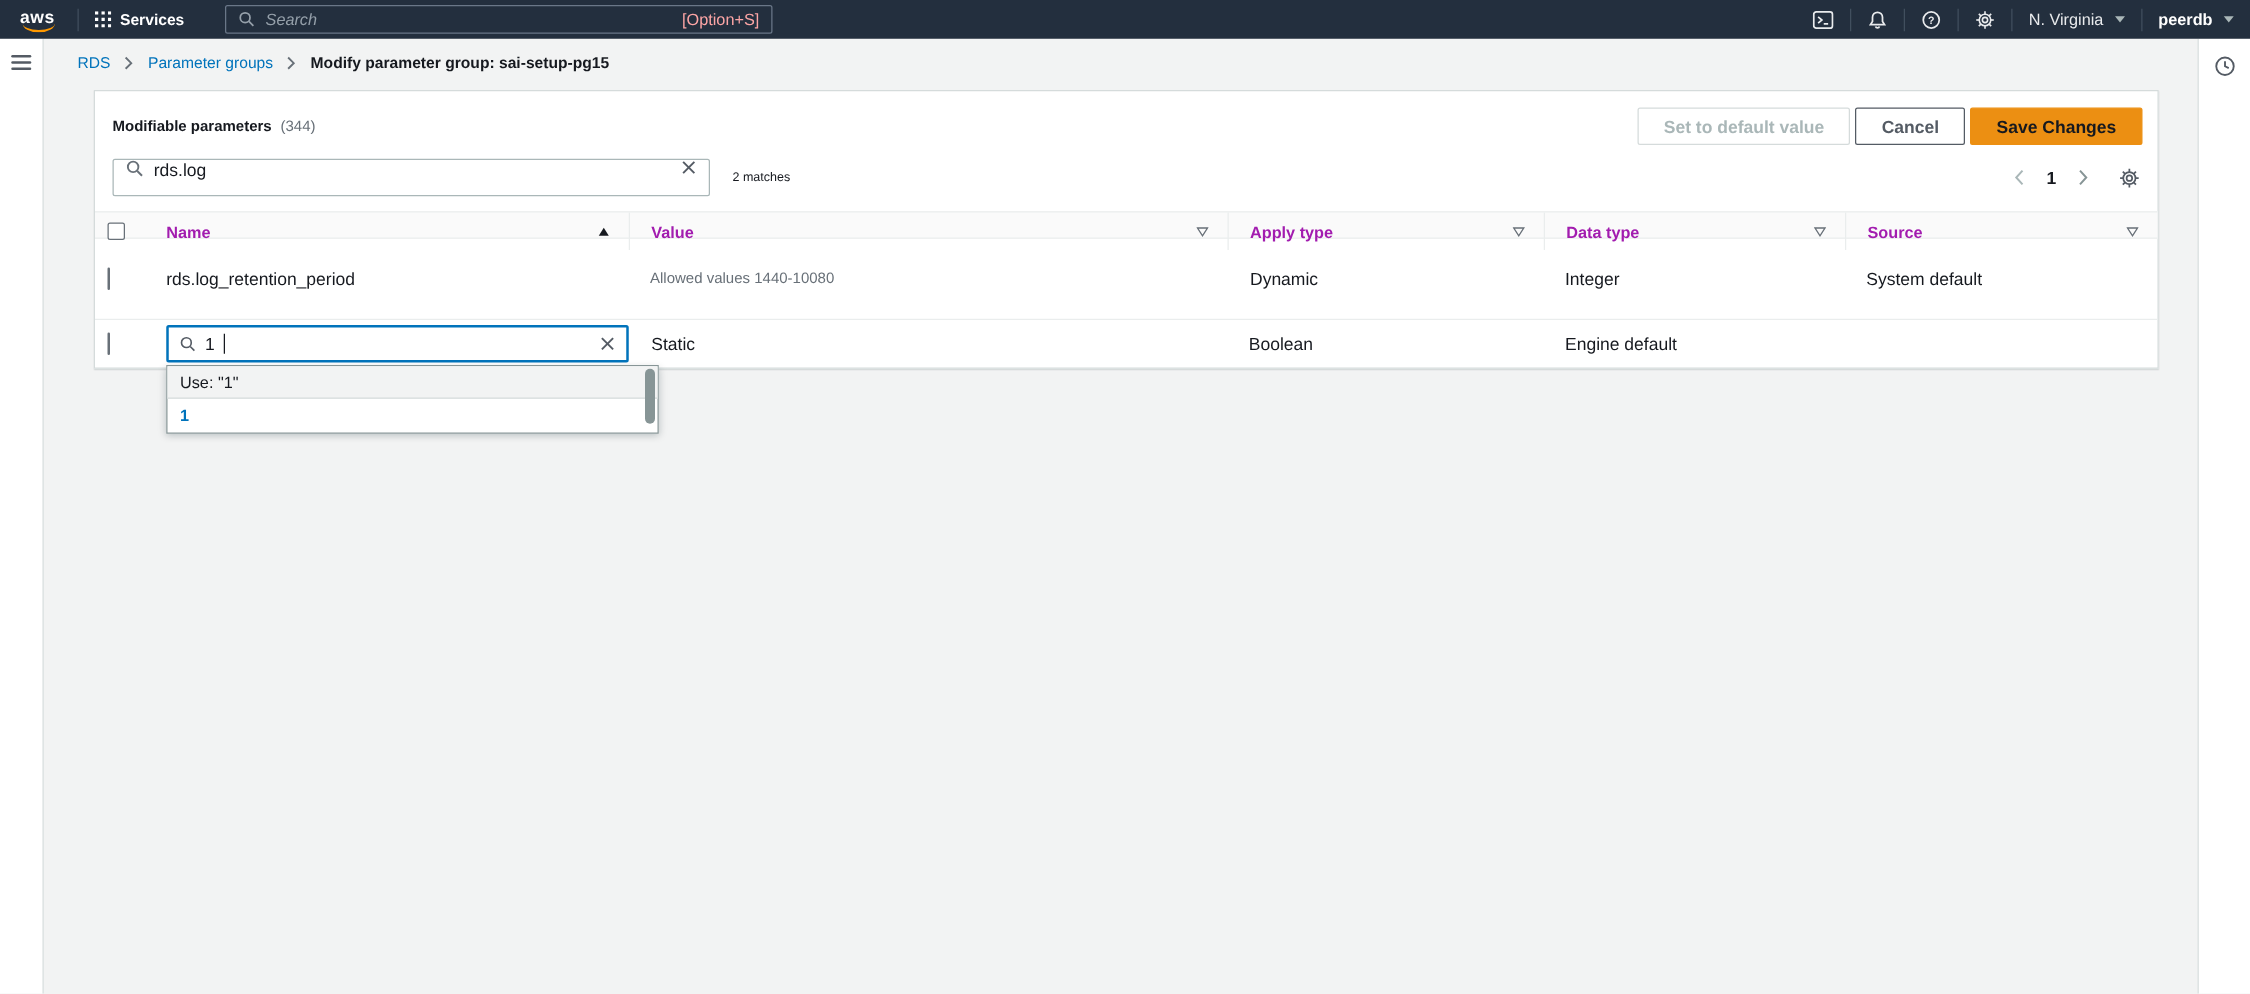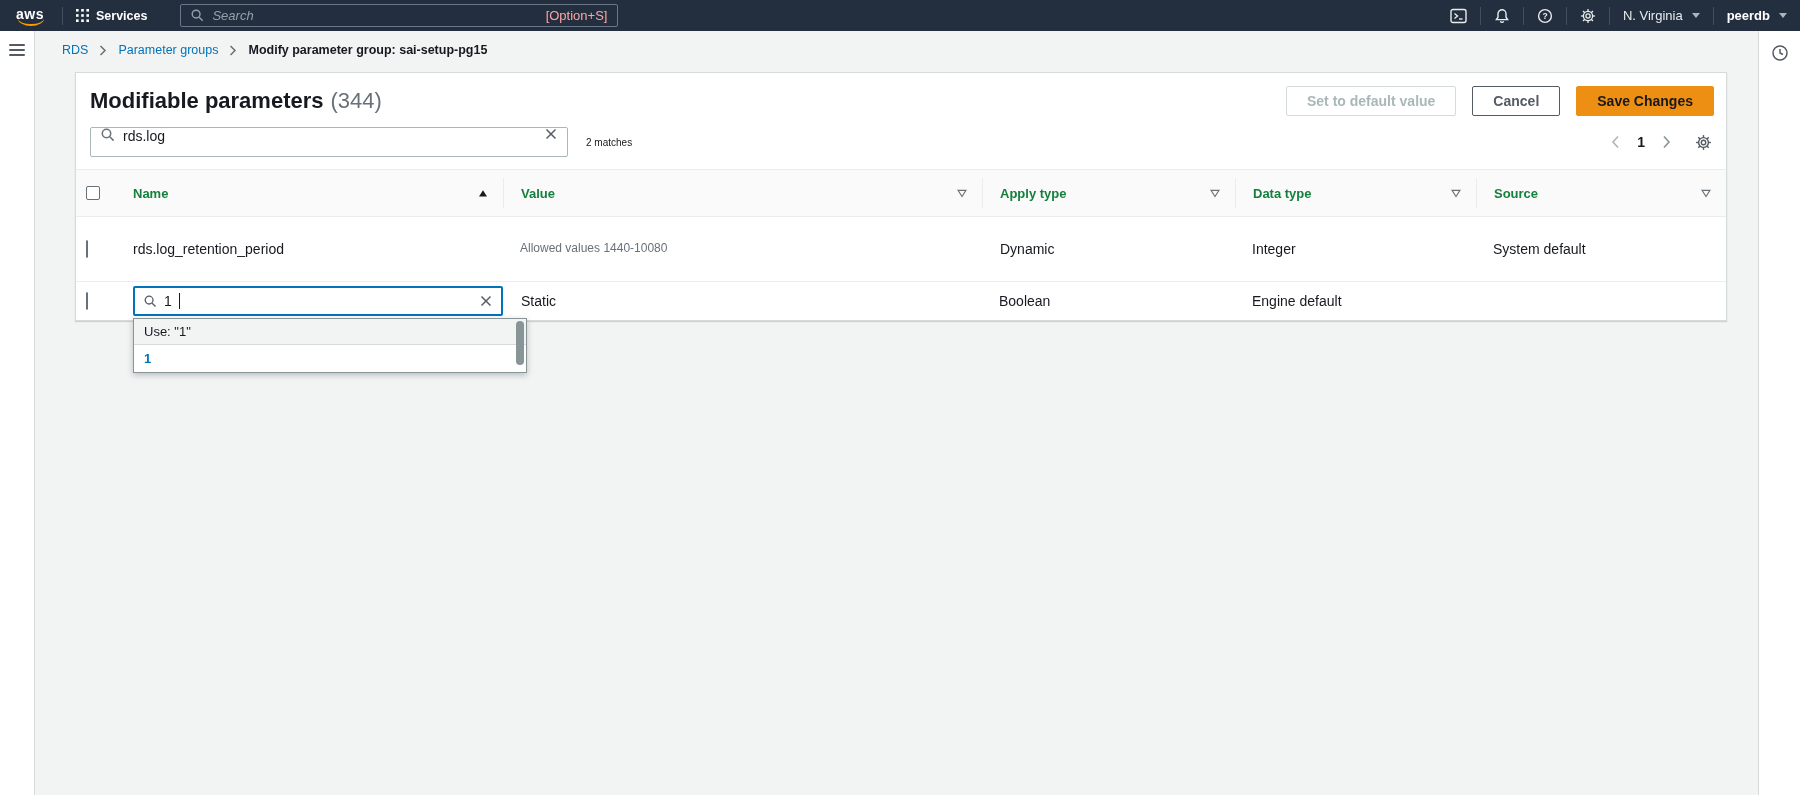--- a/index.html
+++ b/index.html
@@ -53,23 +53,23 @@
   
   .breadcrumb{ position:absolute; top:43px; left:62px; display:flex; align-items:center; gap:11px;
     font-size:12.5px; }
   .breadcrumb a{ color:#0073bb; cursor:pointer; }
   .breadcrumb .cur{ color:#16191f; font-weight:700; }
 
   
   .card{ position:absolute; left:75px; top:72px; width:1652px; background:#fff;
     border:1px solid #d5dbdb; box-shadow:0 1px 1px rgba(0,28,36,.15); }
   .card-head{ display:flex; align-items:center; justify-content:space-between; padding:13px 12px 0 14px; }
-  .title{ font-size:22px; font-weight:700; color:#16191f; display:flex; gap:7px; align-items:baseline; }
+  .title{ font-size:12px; font-weight:700; color:#16191f; display:flex; gap:7px; align-items:baseline; }
   .title .count{ color:#687078; font-weight:400; }
-  .actions{ display:flex; gap:16px; }
+  .actions{ display:flex; gap:4px; }
   .btn{ height:30px; padding:0 20px; font-size:14px; font-weight:700; border-radius:2px;
     font-family:"Liberation Sans", sans-serif; cursor:pointer; }
   .btn.disabled{ background:#fff; border:1px solid #d5dbdb; color:#aab7b8; cursor:default; }
   .btn.secondary{ background:#fff; border:1px solid #545b64; color:#545b64; }
   .btn.primary{ background:#ec8f12; border:1px solid #ec8f12; color:#16191f; }
 
   
   .toolbar{ display:flex; align-items:center; padding:0 14px; margin-top:11px; }
   .filterbox{ width:478px; height:30px; border:1px solid #aab7b8; border-radius:2px;
     display:flex; align-items:flex-start; padding:0 10px; gap:8px; background:#fff; }
@@ -78,22 +78,22 @@
   .clear-x{ cursor:pointer; display:flex; align-items:center; }
   .matches{ margin-left:18px; font-size:10px; color:#16191f; }
   .pagination{ margin-left:auto; display:flex; align-items:center; gap:10px; }
   .pg-btn{ cursor:pointer; display:flex; align-items:center; padding:2px; }
   .pg-num{ font-size:14px; font-weight:700; padding:0 5px; }
   .pg-gear{ margin-left:12px; cursor:pointer; display:flex; align-items:center; }
 
   
   .tbl{ margin-top:12px; }
   .trow{ display:grid; grid-template-columns:40px 387px 479px 253px 241px 1fr; align-items:center; }
-  .thead{ height:48px; background:#fafafa; border-top:1px solid #eaeded; border-bottom:1px solid #eaeded;
-    font-size:13px; font-weight:700; color:#15803d;text-align:center; }
+  .thead{ height:22px; background:#fafafa; border-top:1px solid #eaeded; border-bottom:1px solid #eaeded;
+    font-size:13px; font-weight:700; color:#a21caf;text-align:center; }
   .th{ display:flex; align-items:center; height:30px; padding-left:17px; }
   .th.bordered{ border-left:1px solid #eaeded; }
   .th .hico{ margin-left:auto; margin-right:15px; display:flex; align-items:center; }
   .cbx{ width:14px; height:14px; border:1px solid #687078; border-radius:2px; background:#fff;
     margin-left:10px; cursor:pointer; }
 
   .row1{ min-height:65px; border-bottom:1px solid #eaeded; font-size:14px; }
   .row2{ min-height:38px; font-size:14px; }
   .cell{ padding-left:17px; }
   .cell.apply{ padding-left:18px; }

